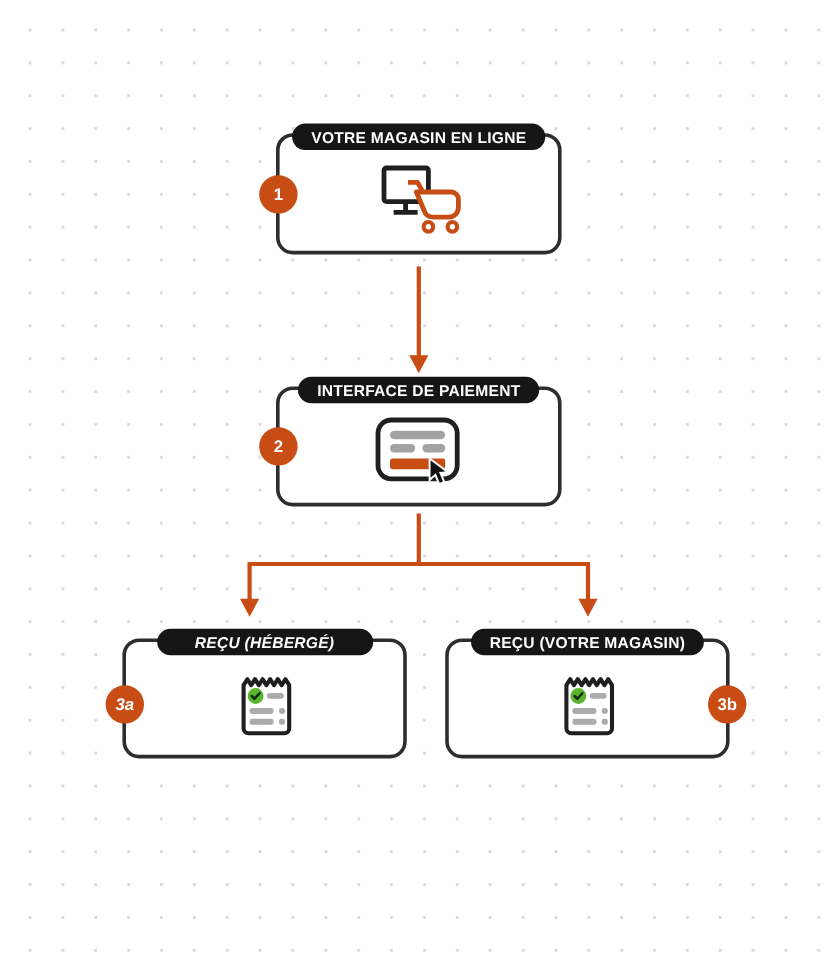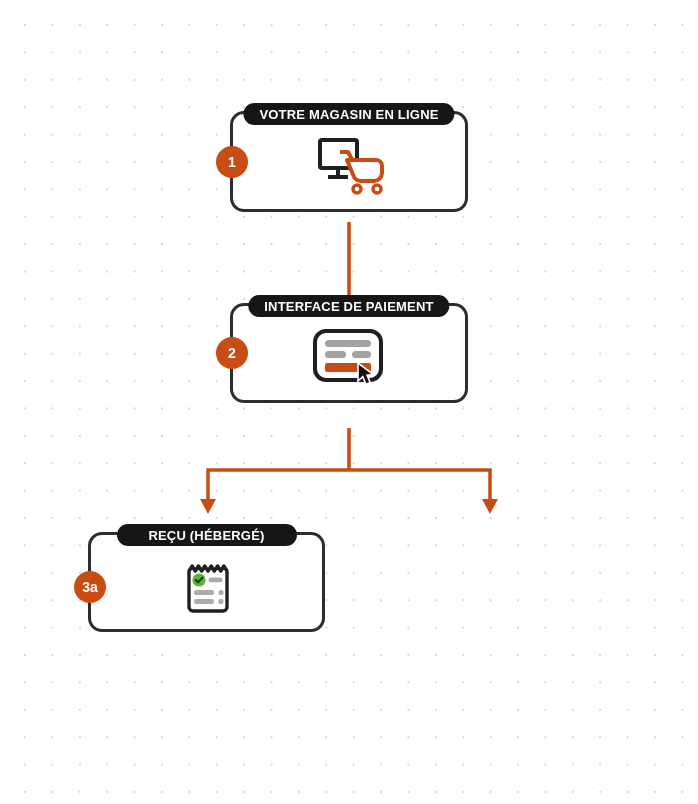--- a/index.html
+++ b/index.html
@@ -76,42 +76,56 @@
     <svg class="icon" width="84" height="62" viewBox="0 0 84 62">
       <rect x="13" y="4" width="37" height="28" rx="2" fill="#ffffff" stroke="#1f1f1f" stroke-width="4"></rect>
       <path d="M31 32 v8 M21 41 h20" stroke="#1f1f1f" stroke-width="4" fill="none"></path>
       <path d="M33 16 h8 l6 11" stroke="#c84d15" stroke-width="4" fill="none" stroke-linejoin="round"></path>
       <path d="M40 24 h29 a6 6 0 0 1 6 6 v7 a8 8 0 0 1 -8 8 h-13 a8 8 0 0 1 -7.7 -5.8 z" fill="#ffffff" stroke="#c84d15" stroke-width="4" stroke-linejoin="round"></path>
       <circle cx="50" cy="53" r="4" fill="#ffffff" stroke="#c84d15" stroke-width="3.5"></circle>
       <circle cx="70" cy="53" r="4" fill="#ffffff" stroke="#c84d15" stroke-width="3.5"></circle>
     </svg>
   </div>
 
-  <div class="node" style="left:230px;top:303px;width:238px;height:100px;">
+  <div class="node" style="left:230px;top:322px;width:238px;height:100px;">
     <div class="pill">INTERFACE DE PAIEMENT</div>
     <div class="badge badge-left">2</div>
     <svg class="icon" width="74" height="60" viewBox="0 0 74 60">
       <rect x="3" y="3" width="66" height="49" rx="11" fill="#ffffff" stroke="#1f1f1f" stroke-width="4"></rect>
       <rect x="13" y="12" width="46" height="7" rx="3.5" fill="#a3a3a3"></rect>
       <rect x="13" y="23" width="21" height="7" rx="3.5" fill="#a3a3a3"></rect>
       <rect x="40" y="23" width="19" height="7" rx="3.5" fill="#a3a3a3"></rect>
       <rect x="13" y="35" width="46" height="9" rx="2" fill="#c84d15"></rect>
       <path d="M46 35 l0 18 4.8 -4.3 3.2 7.8 4.2 -1.9 -3.2 -7.5 6.4 -0.6 z" fill="#111111" stroke="#ffffff" stroke-width="1.6"></path>
     </svg>
   </div>
 
-  <div class="node" style="left:88px;top:532px;width:237px;height:100px;">
+  <div class="node" style="left:102px;top:532px;width:237px;height:100px;font-style:italic;">
     <div class="pill">REÇU (HÉBERGÉ)</div>
     <div class="badge badge-left-low">3a</div>
     <svg class="icon" width="46" height="54" viewBox="0 0 46 54">
       <path d="M5 47 V11 L8.2 6 L11.3 11 L14.5 6 L17.7 11 L20.8 6 L24 11 L27.2 6 L30.3 11 L33.5 6 L36.7 11 L39.8 6 L43 11 V47 a4 4 0 0 1 -4 4 H9 a4 4 0 0 1 -4 -4 Z" fill="#ffffff" stroke="#1f1f1f" stroke-width="3.4" stroke-linejoin="round"></path>
       <circle cx="15" cy="20" r="6.6" fill="#5bb52c"></circle>
       <path d="M11.8 20 l2.3 2.3 4.2 -4.6" stroke="#132a08" stroke-width="2.1" fill="none" stroke-linecap="round" stroke-linejoin="round"></path>
       <rect x="24.5" y="17.6" width="14" height="4.6" rx="2.3" fill="#ababab"></rect>
       <rect x="10" y="30" width="20" height="5" rx="2" fill="#ababab"></rect>
       <rect x="34.5" y="30" width="5" height="5" rx="2" fill="#ababab"></rect>
       <rect x="10" y="39" width="20" height="5" rx="2" fill="#ababab"></rect>
       <rect x="34.5" y="39" width="5" height="5" rx="2" fill="#ababab"></rect>
     </svg>
   </div>
 
+  <div class="node" style="left:371px;top:532px;width:237px;height:100px;">
+    <div class="pill">REÇU (VOTRE MAGASIN)</div>
+    <div class="badge badge-right-low">3b</div>
+    <svg class="icon" width="46" height="54" viewBox="0 0 46 54">
+      <path d="M5 47 V11 L8.2 6 L11.3 11 L14.5 6 L17.7 11 L20.8 6 L24 11 L27.2 6 L30.3 11 L33.5 6 L36.7 11 L39.8 6 L43 11 V47 a4 4 0 0 1 -4 4 H9 a4 4 0 0 1 -4 -4 Z" fill="#ffffff" stroke="#1f1f1f" stroke-width="3.4" stroke-linejoin="round"></path>
+      <circle cx="15" cy="20" r="6.6" fill="#5bb52c"></circle>
+      <path d="M11.8 20 l2.3 2.3 4.2 -4.6" stroke="#132a08" stroke-width="2.1" fill="none" stroke-linecap="round" stroke-linejoin="round"></path>
+      <rect x="24.5" y="17.6" width="14" height="4.6" rx="2.3" fill="#ababab"></rect>
+      <rect x="10" y="30" width="20" height="5" rx="2" fill="#ababab"></rect>
+      <rect x="34.5" y="30" width="5" height="5" rx="2" fill="#ababab"></rect>
+      <rect x="10" y="39" width="20" height="5" rx="2" fill="#ababab"></rect>
+      <rect x="34.5" y="39" width="5" height="5" rx="2" fill="#ababab"></rect>
+    </svg>
+  </div>
 
 </div>
 
 </body></html>

